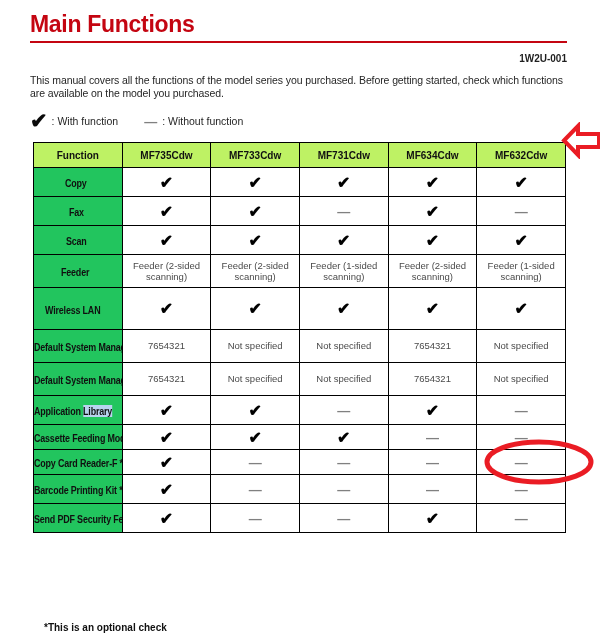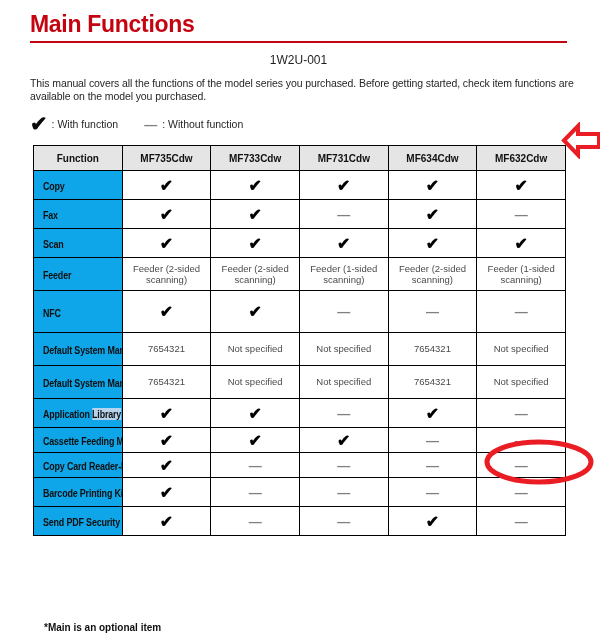--- a/index.html
+++ b/index.html
@@ -1,53 +1,53 @@
 <!DOCTYPE html>
 <html><head>
 <meta charset="utf-8">
 <style>
   html,body{margin:0;padding:0;background:#fff}
   .page{position:relative;width:600px;height:633px;background:#ffffff;overflow:hidden;
         font-family:"Liberation Sans",sans-serif;color:#1a1a1a}
   .content{padding:11px 33px 0 30px}
   .page-title{margin:0;font-size:23px;line-height:27px;font-weight:bold;color:#c40511;letter-spacing:-0.3px}
   .title-rule{height:2px;background:#c40511;margin-top:3px}
-  .doc-code{text-align:center;font-size:12px;font-weight:normal;color:#1f1f1f;margin-top:10px}
+  .doc-code{text-align:right;font-size:10px;font-weight:bold;color:#1f1f1f;margin-top:10px}
   .intro{font-size:10.5px;line-height:13px;color:#262626;margin:10px 0 0 0;width:545px;letter-spacing:-0.1px}
   .legend{display:flex;align-items:center;margin-top:12px;font-size:10.5px;color:#262626}
   .legend-check{font-size:21px;line-height:18px;font-weight:bold;color:#0a0a0a;margin-right:4px}
   .legend-dash{color:#808080;font-weight:bold;font-size:13px;margin:0 5px 0 26px}
   table{border-collapse:collapse;table-layout:fixed;width:533px;margin:12px 0 0 3px}
   th,td{border:1px solid #000;padding:0}
-  thead th{background:#e5e5e5;font-size:10px;font-weight:bold;height:24px;text-align:center;color:#111}
+  thead th{background:#bef264;font-size:10px;font-weight:bold;height:24px;text-align:center;color:#111}
   tbody td{height:28px;text-align:center;vertical-align:middle}
   tbody tr:nth-child(5) td{height:41px}
   tbody tr:nth-child(9) td,tbody tr:nth-child(10) td{height:24px}
   tbody tr:nth-child(15) td{height:33px}
-  td.fn-cell{background:#0ea5e9;text-align:left;padding-left:9px;white-space:nowrap;overflow:hidden}
+  td.fn-cell{background:#22c55e;text-align:center;padding-left:0;white-space:nowrap;overflow:hidden}
   .fn-text{display:inline-block;transform:scaleX(0.85);transform-origin:0 50%;
            font-size:10.5px;font-weight:bold;letter-spacing:-0.2px;color:#101010}
   .hl{background:#b8d3ee}
   .val-check{font-size:16px;font-weight:bold;color:#000}
   .val-dash{color:#808080;font-weight:bold;font-size:13px}
   .val-text{font-size:9.5px;color:#4a4a4a;line-height:11.5px;padding:2px 9px}
   .footnote{position:absolute;left:44px;top:622px;font-size:10px;font-weight:bold;color:#111}
   .annot{position:absolute;pointer-events:none}
   .annot-arrow{left:561px;top:122px}
   .annot-circle{left:483px;top:438px}
 </style>
 </head>
 <body>
 
 <div class="page">
   <div class="content">
     <h1 class="page-title">Main Functions</h1>
     <div class="title-rule"></div>
     <div class="doc-code">1W2U-001</div>
-    <p class="intro">This manual covers all the functions of the model series you purchased. Before getting started, check item functions are available on the model you purchased.</p>
+    <p class="intro">This manual covers all the functions of the model series you purchased. Before getting started, check which functions are available on the model you purchased.</p>
     <div class="legend">
       <span class="legend-check">✔</span>
       <span class="legend-label">: With function</span>
       <span class="legend-dash">—</span>
       <span class="legend-label">: Without function</span>
     </div>
     <table>
       <thead>
         <tr id="header-row">
             <th>Function</th>
@@ -85,26 +85,26 @@
           </tr>
           <tr>
             <td class="fn-cell"><span class="fn-text">Feeder</span></td>
             <td class="val-text">Feeder (2-sided scanning)</td>
             <td class="val-text">Feeder (2-sided scanning)</td>
             <td class="val-text">Feeder (1-sided scanning)</td>
             <td class="val-text">Feeder (2-sided scanning)</td>
             <td class="val-text">Feeder (1-sided scanning)</td>
           </tr>
           <tr>
-            <td class="fn-cell"><span class="fn-text">NFC</span></td>
+            <td class="fn-cell"><span class="fn-text">Wireless LAN</span></td>
             <td class="val-check">✔</td>
             <td class="val-check">✔</td>
-            <td class="val-dash">—</td>
-            <td class="val-dash">—</td>
-            <td class="val-dash">—</td>
+            <td class="val-check">✔</td>
+            <td class="val-check">✔</td>
+            <td class="val-check">✔</td>
           </tr>
           <tr>
             <td class="fn-cell"><span class="fn-text">Default System Manager ID</span></td>
             <td class="val-text">7654321</td>
             <td class="val-text">Not specified</td>
             <td class="val-text">Not specified</td>
             <td class="val-text">7654321</td>
             <td class="val-text">Not specified</td>
           </tr>
           <tr>
@@ -152,21 +152,21 @@
             <td class="val-check">✔</td>
             <td class="val-dash">—</td>
             <td class="val-dash">—</td>
             <td class="val-check">✔</td>
             <td class="val-dash">—</td>
           </tr>
         </tbody>
     </table>
   </div>
 
-  <div class="footnote">*Main is an optional item</div>
+  <div class="footnote">*This is an optional check</div>
 
   <svg class="annot annot-arrow" width="40" height="37" viewBox="0 0 40 37">
     <path d="M3 18.5 L17 4 L17 12 L38 12 L38 25 L17 25 L17 33 Z" fill="#ffffff" stroke-width="4" stroke-linejoin="miter" stroke="#ea1c24"></path>
   </svg>
 
   <svg class="annot annot-circle" width="112" height="48" viewBox="0 0 112 48">
     <ellipse cx="56" cy="24" rx="52" ry="20" fill="none" stroke-width="5" stroke="#ea1c24"></ellipse>
   </svg>
 </div>
 

